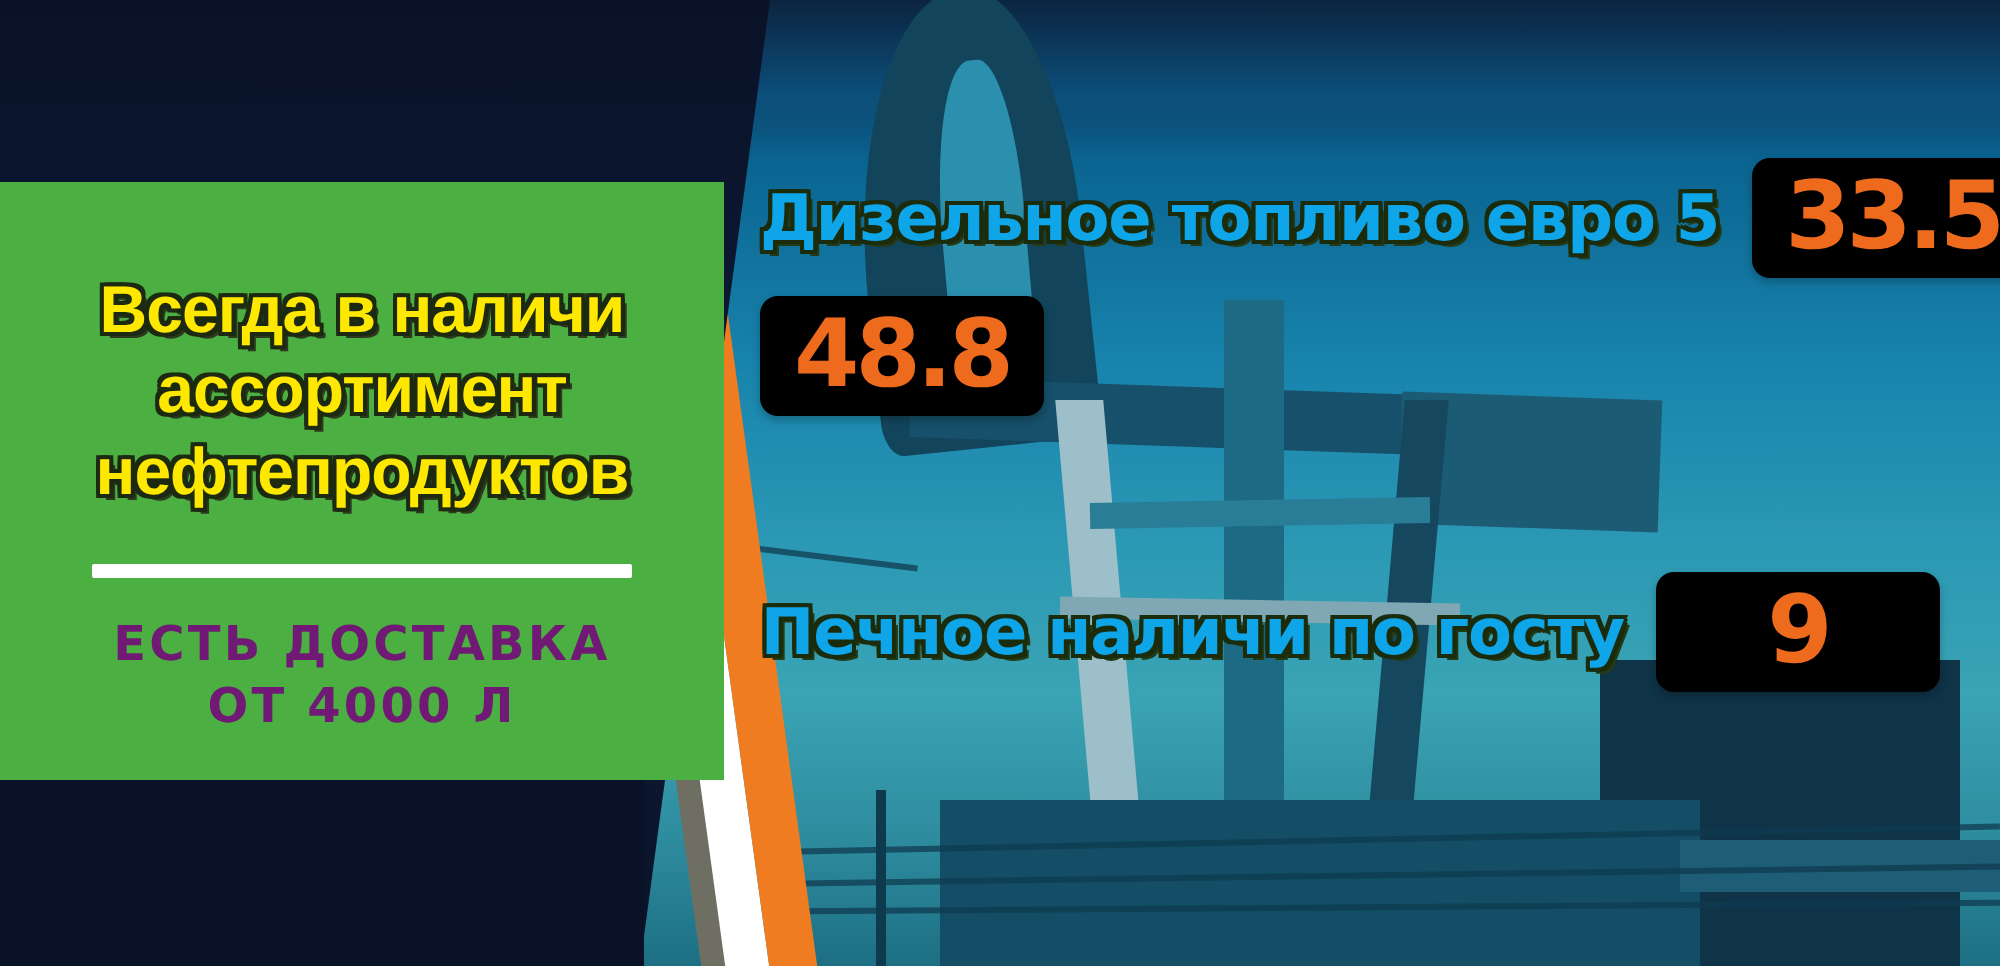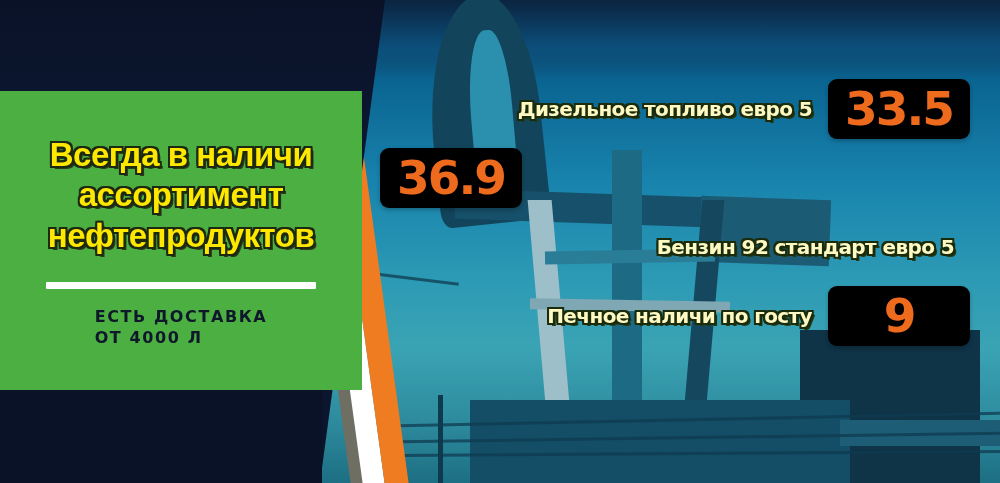--- a/index.html
+++ b/index.html
@@ -144,49 +144,50 @@
       -2px -2px #1d2a12, 2px -2px #1d2a12, -2px 2px #1d2a12, 2px 2px #1d2a12,
       3px 3px 0 #2d3a20;
     margin-top: 26px;
   }
   .green-divider {
     width: 270px; height: 7px; background: #ffffff;
     margin: 26px 0 18px 0;
     border-radius: 1px;
   }
   .green-sub {
-    color: #0f172a;
+    color: #701a75;
     font-family: "DejaVu Sans", sans-serif;
     font-weight: 700;
-    font-size: 16px;
+    font-size: 24px;
     line-height: 1.3;
     letter-spacing: 1.6px;
+    text-align: center;
   }
 
   
   .price-list {
     position: absolute;
     left: 380px; top: 79px;
     width: 590px;
     z-index: 8;
     display: flex; flex-direction: column;
     gap: 9px;
   }
   .price-row {
     display: flex; align-items: center;
     height: 60px;
   }
   .price-label {
     flex: 1;
     text-align: right;
     padding-right: 16px;
-    color: #fef9c3;
+    color: #0ea5e9;
     font-family: "DejaVu Sans", sans-serif;
     font-weight: 700;
-    font-size: 20px;
+    font-size: 32px;
     line-height: 1;
     letter-spacing: -0.6px;
     white-space: nowrap;
     text-shadow:
       -2px 0 #1b2c0d, 2px 0 #1b2c0d, 0 -2px #1b2c0d, 0 2px #1b2c0d,
       -2px -2px #1b2c0d, 2px -2px #1b2c0d, -2px 2px #1b2c0d, 2px 2px #1b2c0d,
       3px 3px 0 #243a14;
   }
   .price-box {
     width: 142px; height: 60px;
@@ -259,27 +260,26 @@
 
     <div class="price-row">
       <div class="price-label">Дизельное топливо евро 5</div>
       <div class="price-box">
         <span class="price-value">33.5</span>
       </div>
     </div>
 
     <div class="price-row">
       <div class="price-box">
-        <span class="price-value">36.9</span>
+        <span class="price-value">48.8</span>
       </div>
     </div>
 
 
     <div class="price-row">
-      <div class="price-label">Бензин 92 стандарт евро 5</div>
     </div>
 
     <div class="price-row">
       <div class="price-label">Печное наличи по госту</div>
       <div class="price-box">
         <span class="price-value">9</span>
       </div>
     </div>
 
   </div>

